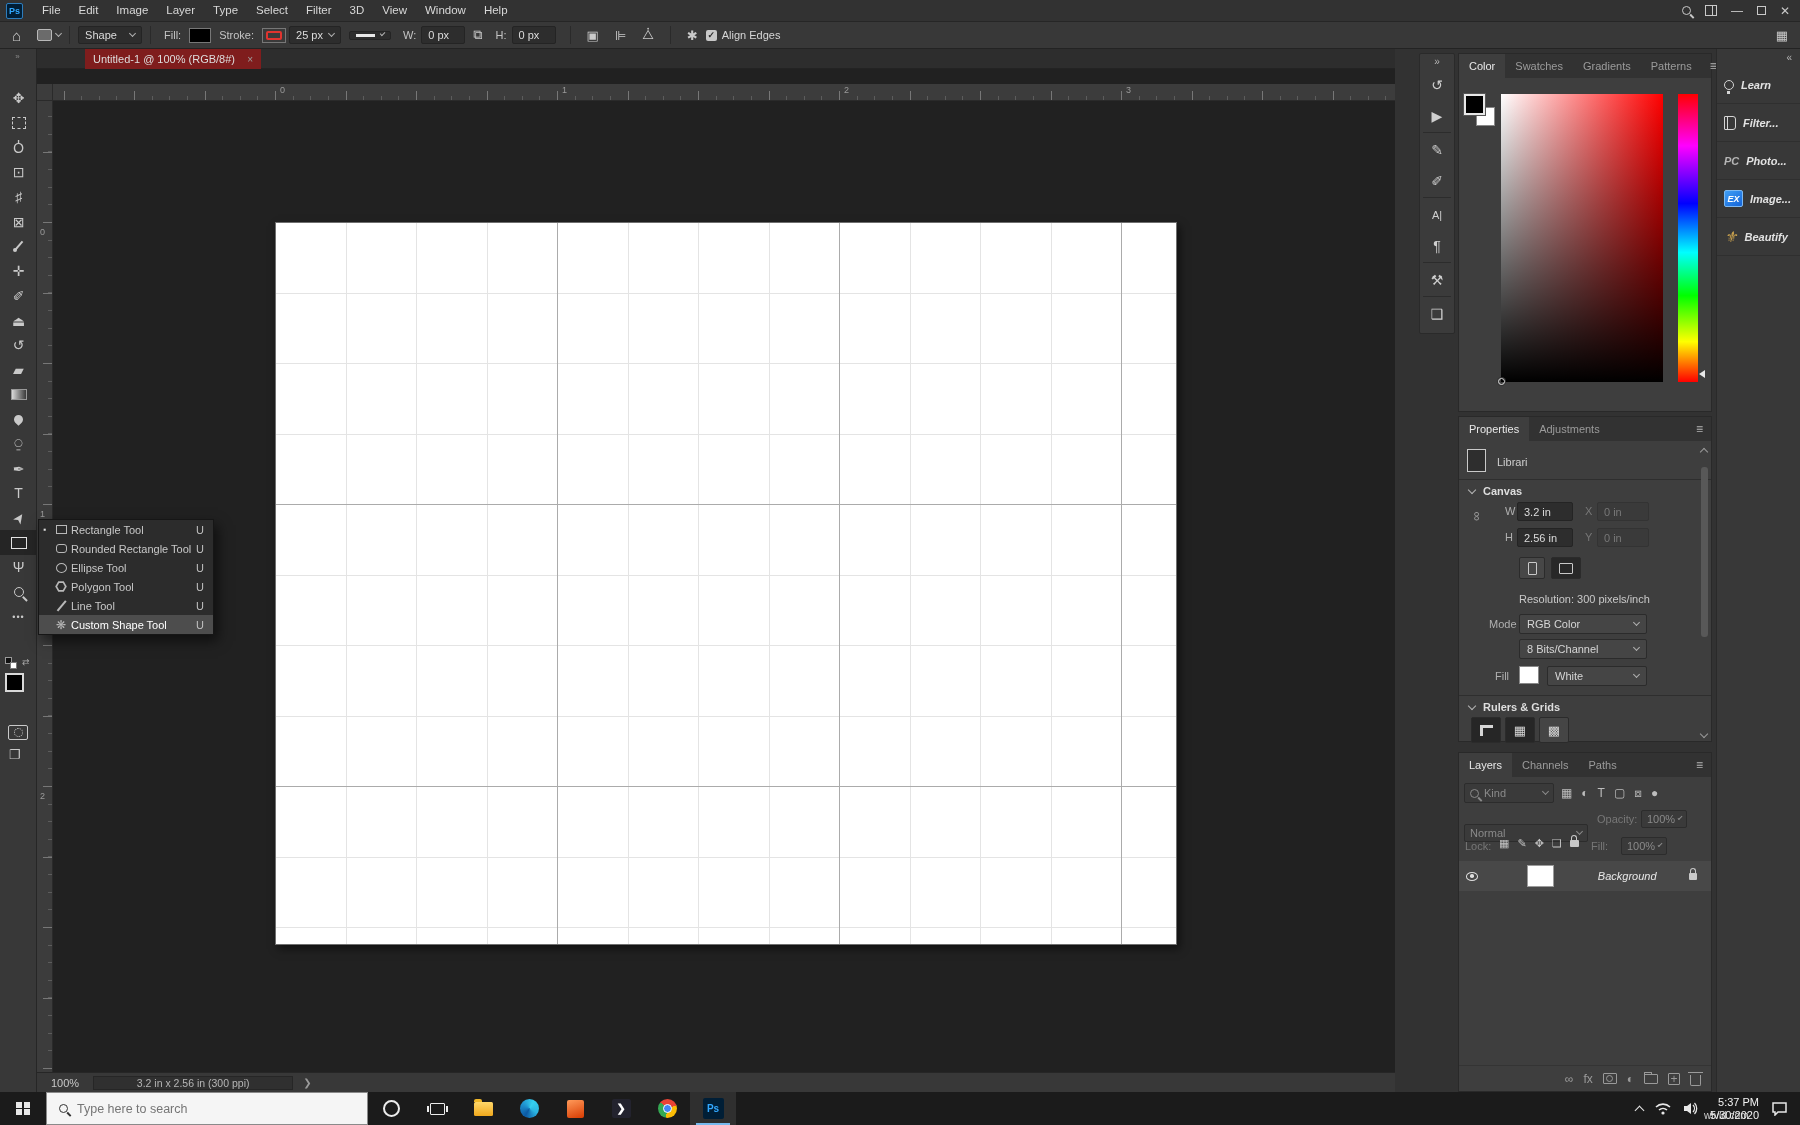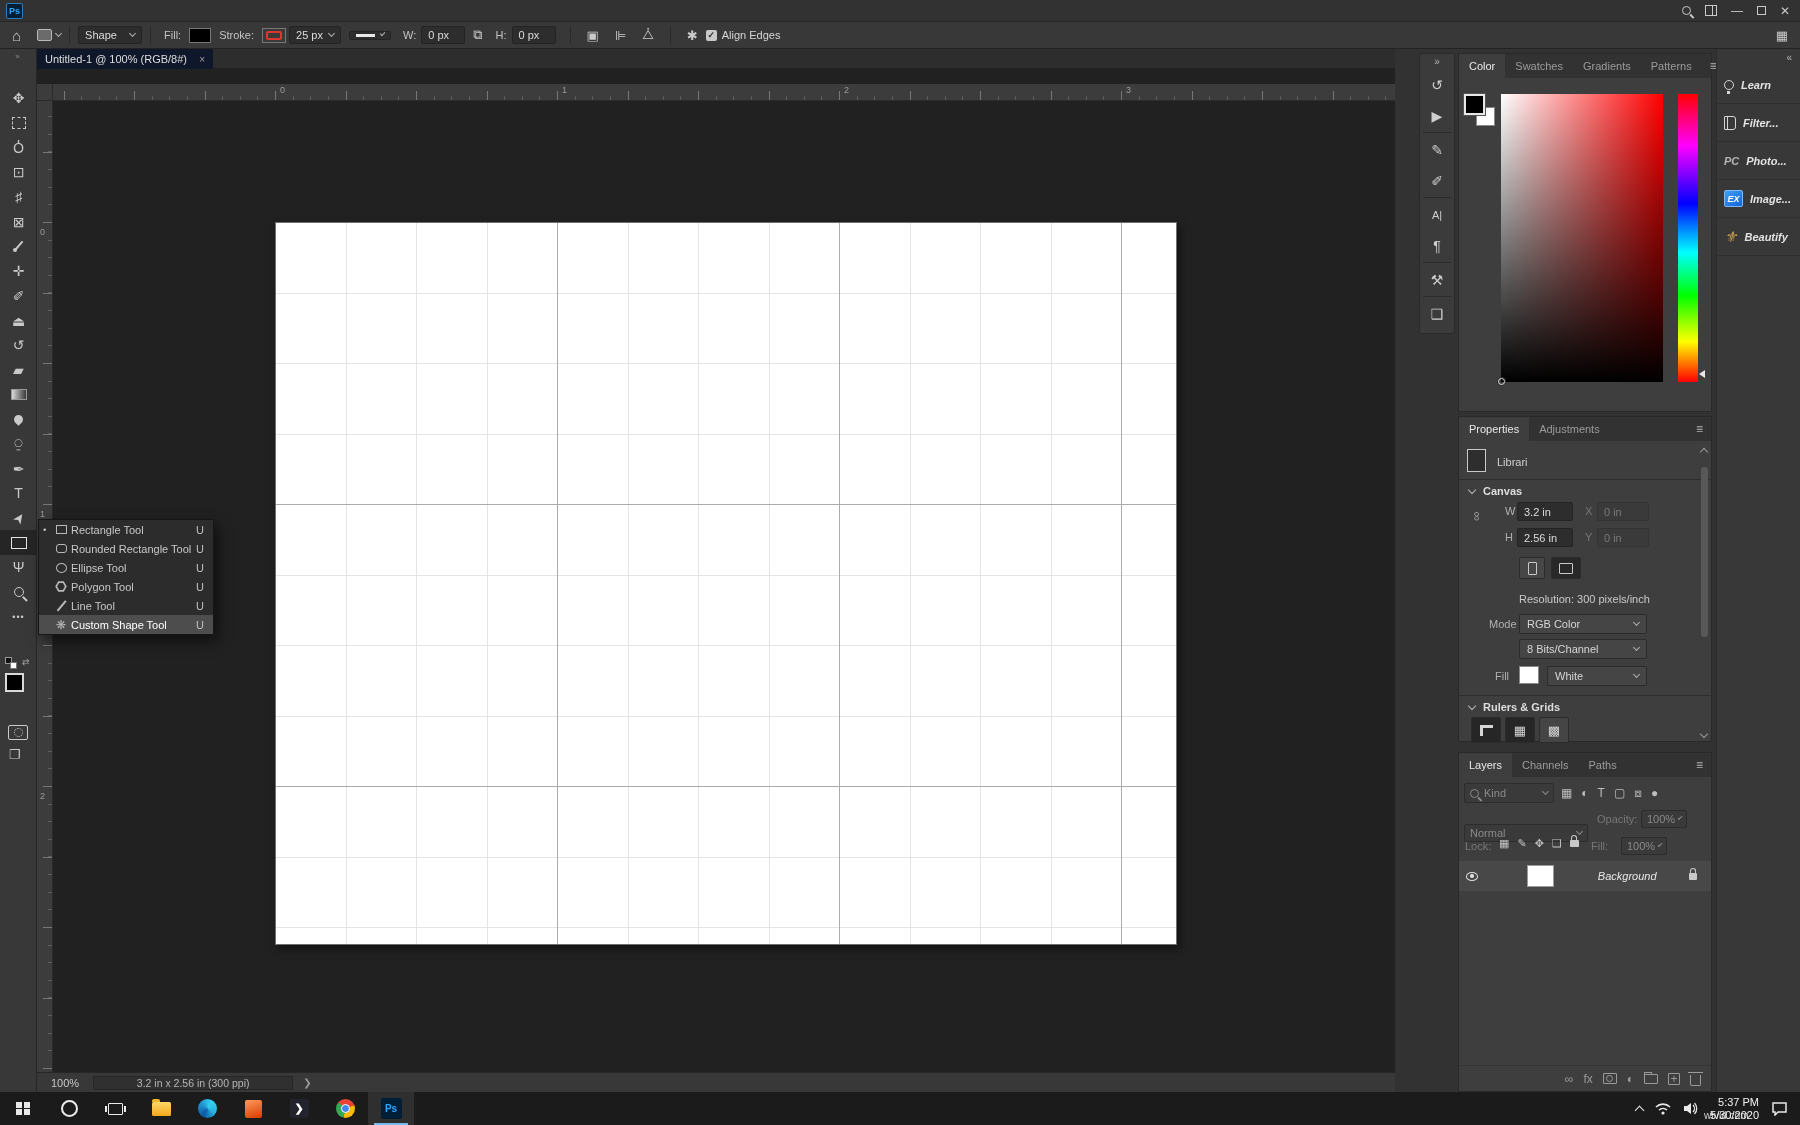--- a/index.html
+++ b/index.html
@@ -74,22 +74,22 @@
   #fg-swatch { position:absolute; left:5px; top:16px; width:19px; height:19px; background:#000; border:2px solid #d9d9d9; }
   #bg-swatch { position:absolute; left:14px; top:28px; width:17px; height:17px; background:#fff; border:1px solid #888; z-index:-1; }
   #quickmask { position:absolute; left:8px; top:676px; width:20px; height:15px; border:1.4px solid #c9c9c9;
     border-radius:2px; display:flex; align-items:center; justify-content:center; }
   #quickmask::after { content:''; width:7px; height:7px; border:1.2px dotted #c9c9c9; border-radius:50%; }
   #screenmode { position:absolute; left:9px; top:698px; color:#c9c9c9; font-size:13px; }
 
   
   #tabbar { position:absolute; left:37px; top:49px; width:1358px; height:20px; background:#2d2d2d;
     border-bottom:1px solid #232323; display:flex; }
-  #doc-tab { width:176px; height:20px; background:#0f172a; display:flex; align-items:center;
-    padding:0 8px; gap:8px; color:#dedede; }
+  #doc-tab { width:176px; height:20px; background:#7f1d1d; display:flex; align-items:center;
+    padding:0 8px; gap:8px; color:#dedede;margin-left:48px; }
   #doc-tab .close { color:#9e9e9e; font-size:10px; margin-left:auto; }
 
   #pasteboard { position:absolute; left:37px; top:69px; width:1358px; height:1003px; background:#212121; overflow:hidden; }
   #hruler { position:absolute; left:0; top:15px; width:1358px; height:17px; background:#3c3c3c; border-bottom:1px solid #2a2a2a;
     background-image:
       repeating-linear-gradient(to right,#777 0 1px,transparent 1px 70.5px),
       repeating-linear-gradient(to right,#5c5c5c 0 1px,transparent 1px 17.625px);
     background-size:3000px 9px,3000px 4px;
     background-position:-44px bottom,-8.75px bottom;
     background-repeat:no-repeat,no-repeat; }
@@ -295,20 +295,33 @@
   .tray-chev { width:7px; height:7px; border-left:1.6px solid #e8e8e8; border-top:1.6px solid #e8e8e8;
     transform:rotate(45deg); margin-top:3px; }
   #tb-clock { text-align:right; font-size:11px; line-height:13px; color:#f2f2f2; position:relative; }
   #tb-watermark { position:absolute; left:-6px; top:13px; color:rgba(235,235,235,.85); font-size:10px; }
 </style>
 </head>
 <body>
 
 <div id="menubar">
   <div id="ps-badge">Ps</div>
+  <div id="menubar-items">
+      <div class="mitem">File</div>
+      <div class="mitem">Edit</div>
+      <div class="mitem">Image</div>
+      <div class="mitem">Layer</div>
+      <div class="mitem">Type</div>
+      <div class="mitem">Select</div>
+      <div class="mitem">Filter</div>
+      <div class="mitem">3D</div>
+      <div class="mitem">View</div>
+      <div class="mitem">Window</div>
+      <div class="mitem">Help</div>
+    </div>
   <div id="menubar-right">
     <span class="mag"></span>
     <span class="ws-grid"></span>
     <span class="wc-glyph">—</span>
     <span class="win-restore"></span>
     <span class="wc-glyph">✕</span>
   </div>
 </div>
 
 <div id="optionsbar">
@@ -708,20 +721,24 @@
 
 <div id="taskbar">
   <div id="tb-start">
     <span class="win-logo">
         <i></i>
         <i></i>
         <i></i>
         <i></i>
       </span>
   </div>
+  <div id="tb-search">
+    <span class="mag"></span>
+    <input placeholder="Type here to search" style="">
+  </div>
   <div id="tbapps">
       <div class="tbapp">
         <span class="tb-cortana"></span>
       </div>
       <div class="tbapp">
         <span class="tb-taskview"></span>
       </div>
       <div class="tbapp">
         <span class="tb-folder"></span>
       </div>

